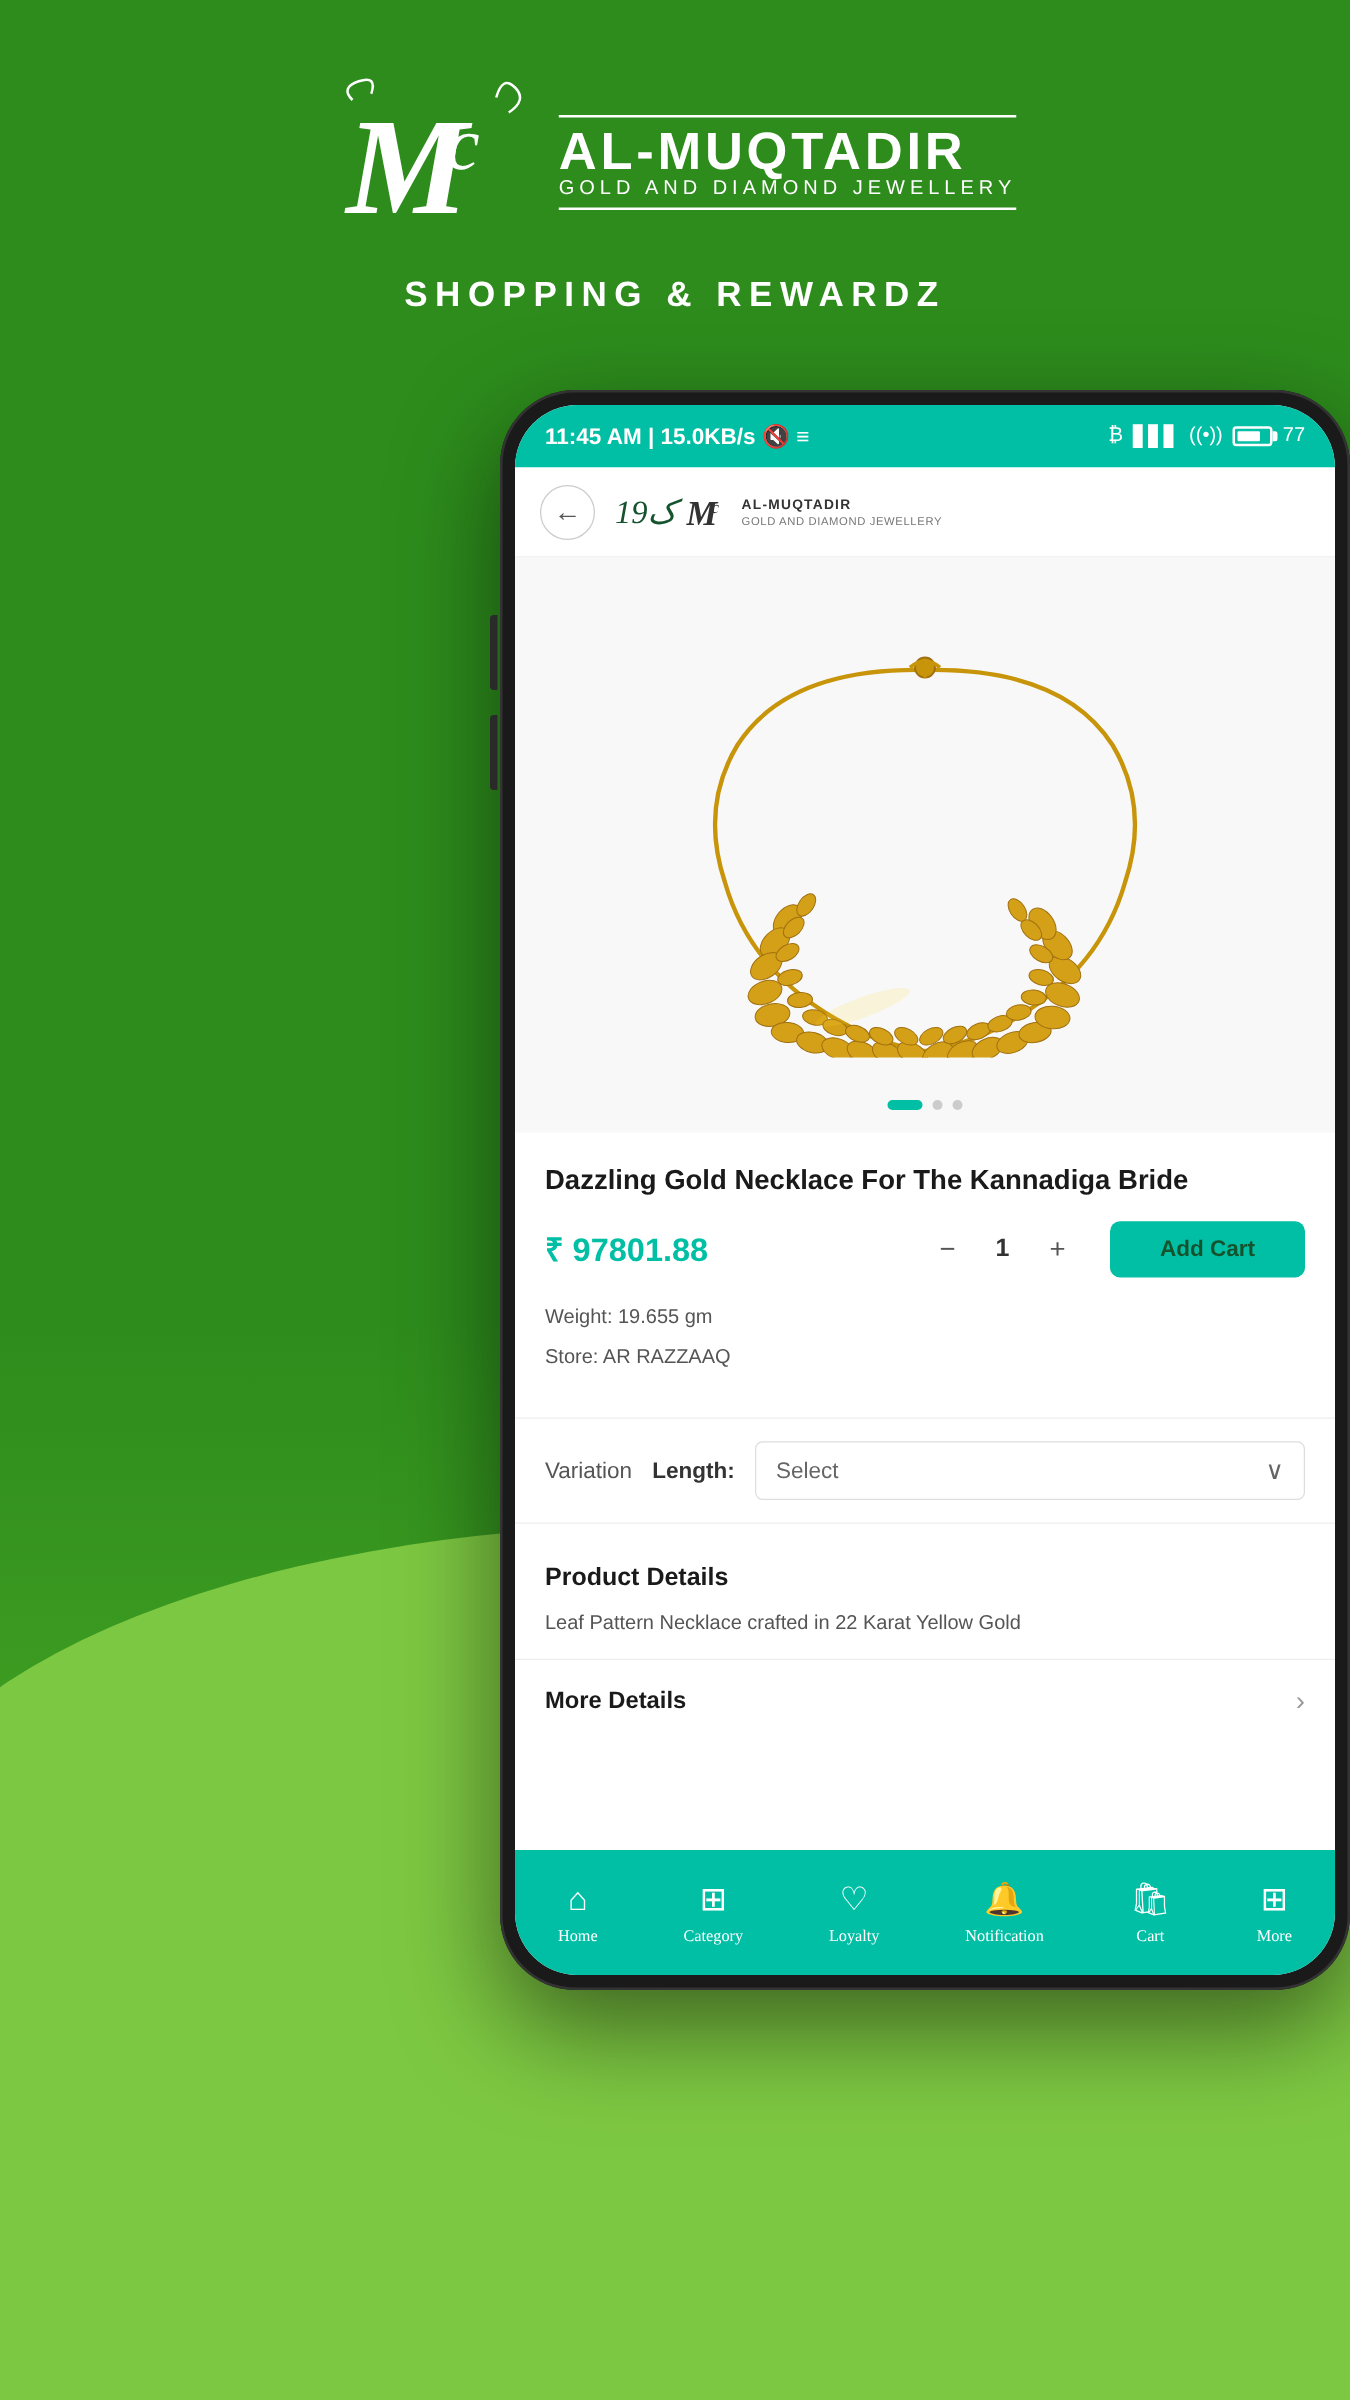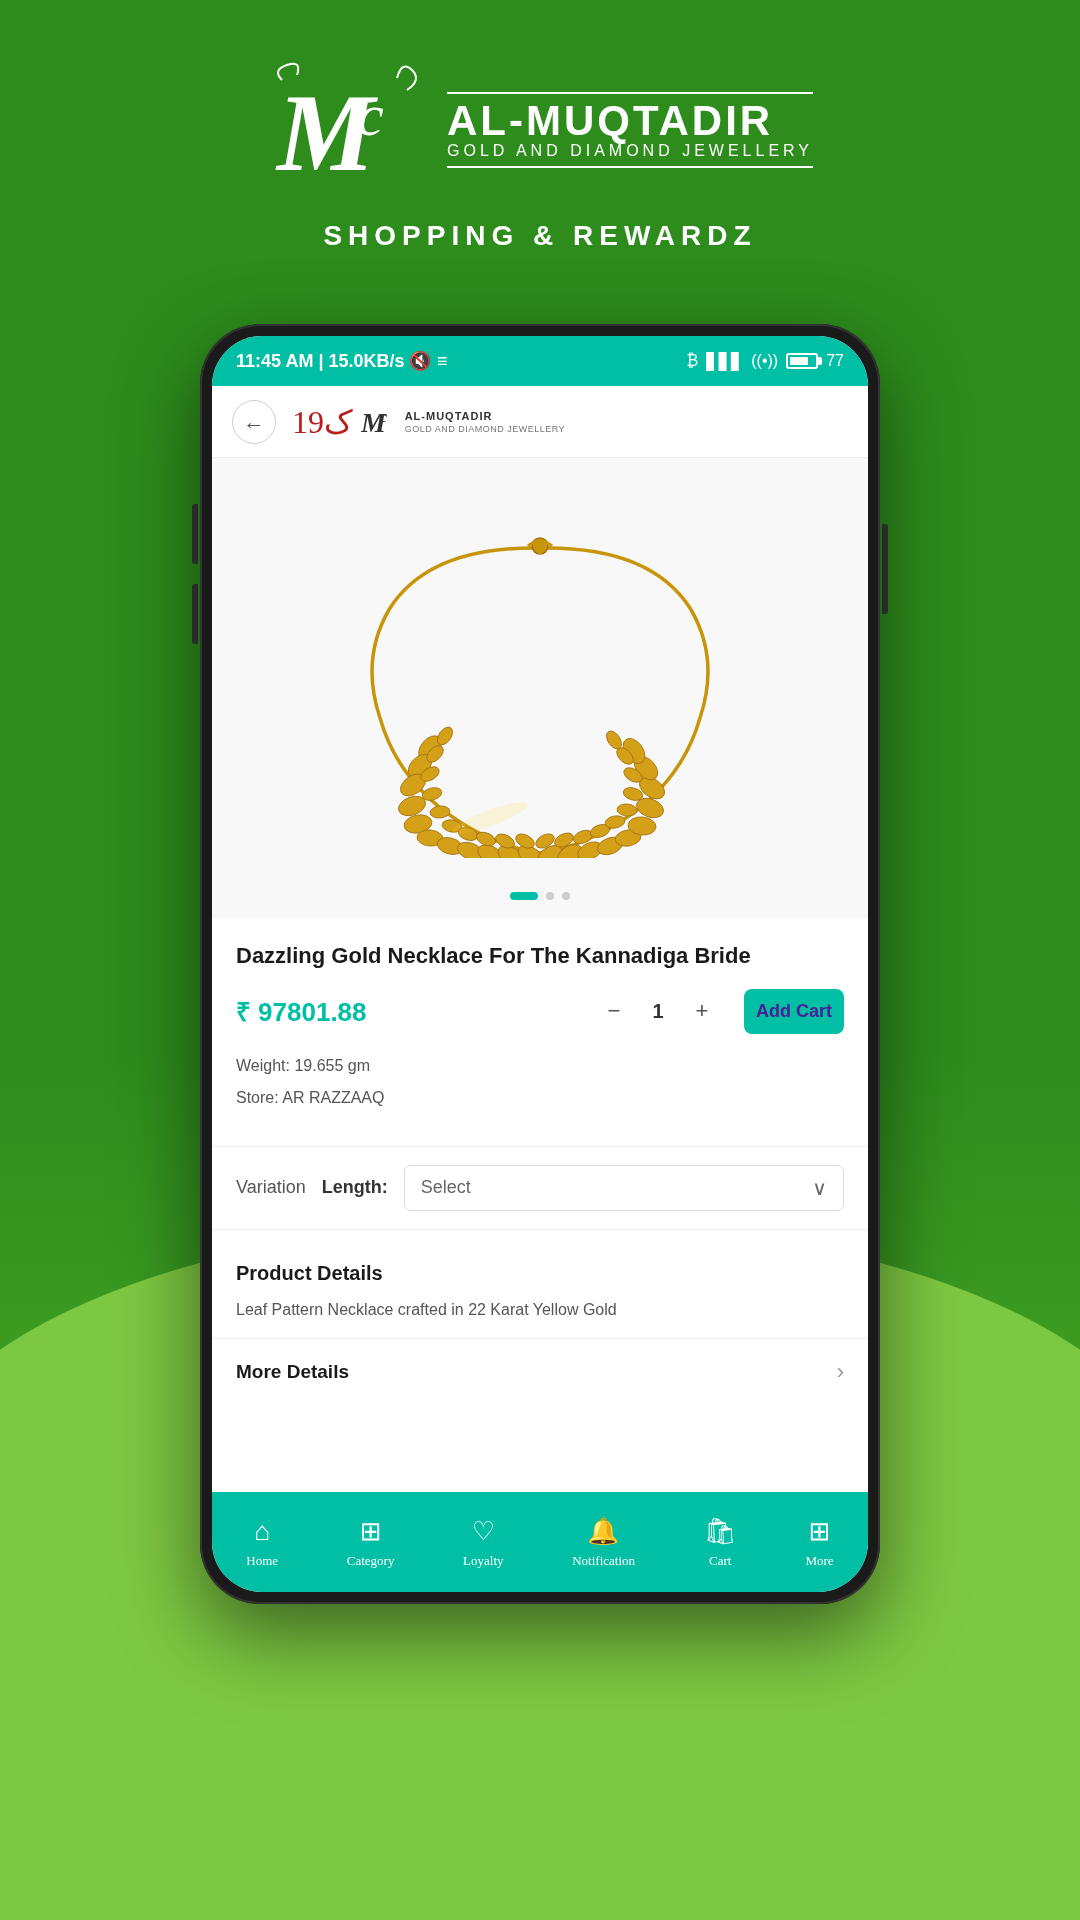--- a/index.html
+++ b/index.html
@@ -72,22 +72,22 @@
       letter-spacing: 6px;
       font-weight: 600;
       margin-top: 20px;
     }
 
     
     .phone-wrapper {
       position: relative;
       z-index: 10;
       display: flex;
-      justify-content: center;
-      margin-top: 42px;
+      justify-content: flex-end;
+      margin-top: 30px;
     }
     .phone-frame {
       width: 680px;
       height: 1280px;
       background: #1a1a1a;
       border-radius: 60px;
       padding: 12px;
       box-shadow: 0 30px 80px rgba(0,0,0,0.5), inset 0 0 0 2px #333;
       position: relative;
     }
@@ -285,24 +285,24 @@
     }
     .qty-value {
       font-size: 20px;
       font-weight: 600;
       color: #333;
       min-width: 20px;
       text-align: center;
     }
     .add-cart-btn {
       background: #00bfa5;
-      color: #4c1d95;
+      color: #14532d;
       border: none;
       border-radius: 8px;
-      padding: 12px 12px;
+      padding: 12px 40px;
       font-size: 18px;
       font-weight: 600;
       cursor: pointer;
     }
     .product-meta {
       font-size: 16px;
       color: #555;
       line-height: 2;
       margin-bottom: 16px;
     }
@@ -475,21 +475,21 @@
           <div class="battery-icon">
             <div class="battery-fill"></div>
           </div>
           <span>77</span>
         </div>
       </div>
 
       <div class="app-header">
         <div class="back-btn">←</div>
         <div class="app-logo-small">
-          <span style="font-size:32px;font-family:Georgia,serif;color:#b91c1c;">ک19</span>
+          <span style="font-size:26px;font-style:italic;font-family:Georgia,serif;color:#14532d;">ک19</span>
           <svg width="36" height="36" viewBox="0 0 36 36">
             <text x="0" y="28" font-size="28" font-family="Georgia,serif" fill="#333" font-style="italic" font-weight="bold">M</text>
             <text x="20" y="18" font-size="14" font-family="Georgia,serif" fill="#333" font-style="italic">c</text>
           </svg>
           <div>
             <div class="app-logo-name">AL-MUQTADIR</div>
             <div class="app-logo-sub">GOLD AND DIAMOND JEWELLERY</div>
           </div>
         </div>
       </div>

